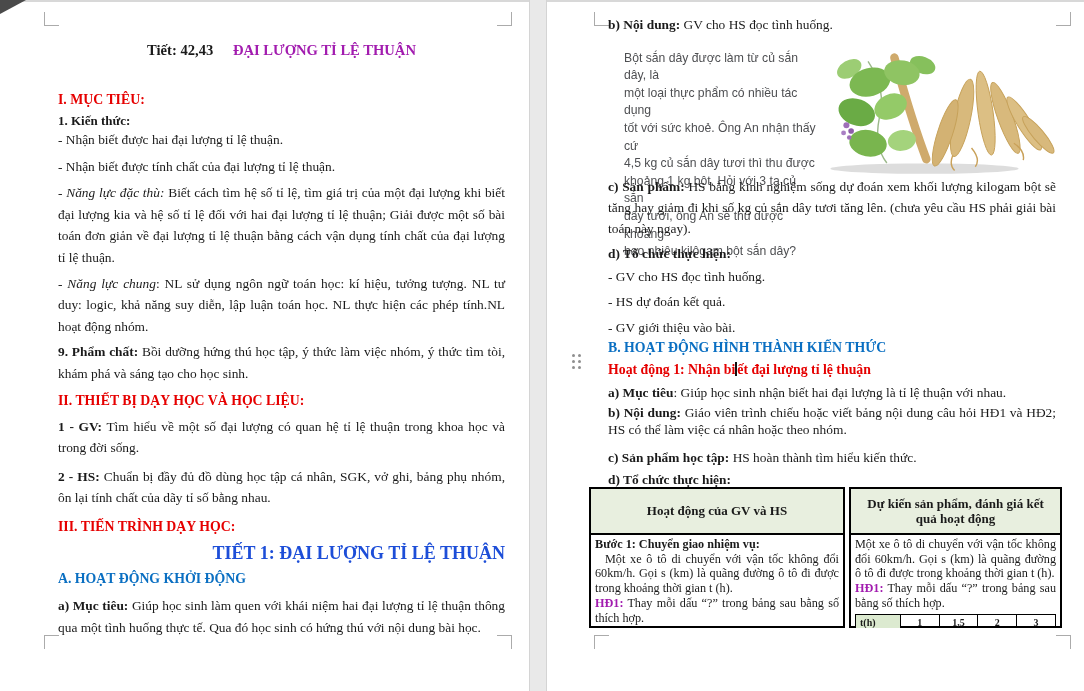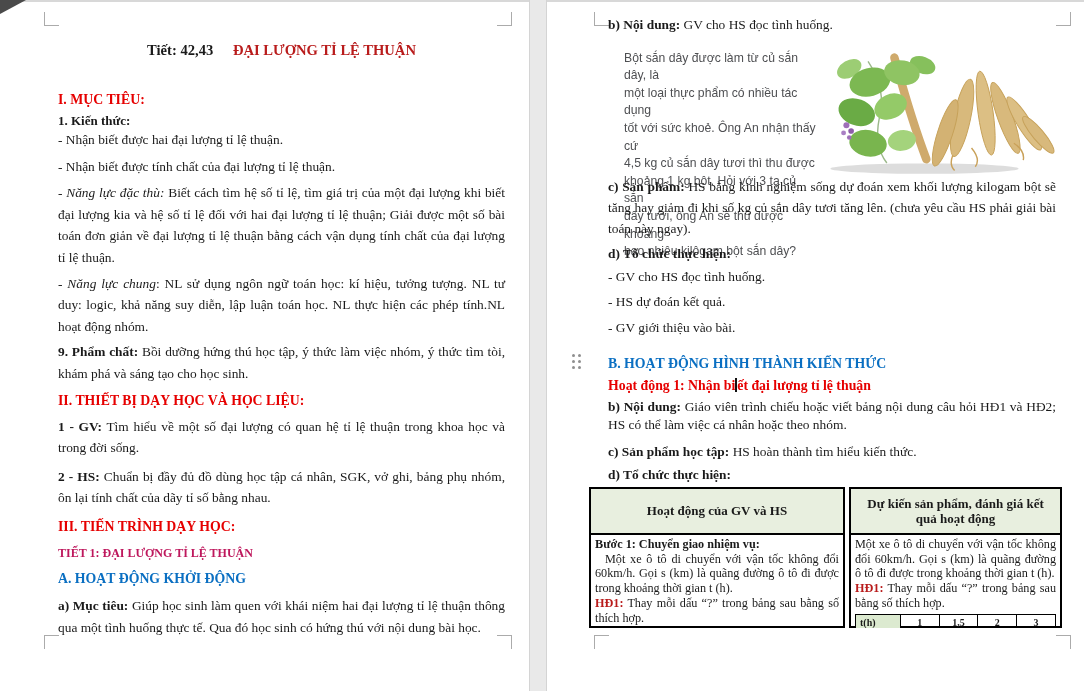--- a/index.html
+++ b/index.html
@@ -15,26 +15,26 @@
   .mark.tr{border-right:1px solid #ababab;border-bottom:1px solid #ababab;}
   .mark.bl{border-left:1px solid #ababab;border-top:1px solid #ababab;}
   .mark.br{border-right:1px solid #ababab;border-top:1px solid #ababab;}
 
   .page{position:absolute;}
   .page-left{left:58px;top:40px;width:447px;}
   .page-right{left:608px;top:14px;width:448px;}
 
   p,h3,div{margin:0;}
   .body{font-size:13.4px;line-height:21.6px;text-align:justify;}
-  .red{color:#b91c1c;}
+  .red{color:#a21caf;}
   .h-red{font-size:13.8px;font-weight:bold;color:#e60000;line-height:20px;}
   .h-blue{font-size:13.8px;font-weight:bold;color:#0a6fc2;line-height:20px;}
   .sub-b{font-size:13px;font-weight:bold;line-height:17px;}
   .title-line{text-align:center;font-size:14.6px;font-weight:bold;line-height:20px;margin-bottom:30px;}
-  .center-red{text-align:left;font-size:12px;font-weight:bold;color:#be185d;line-height:20px;}
+  .center-red{text-align:right;font-size:18px;font-weight:bold;color:#1d4ed8;line-height:20px;}
 
   .excerpt-row{display:flex;margin:14px 0 0 16px;height:126px;}
   .excerpt-text{width:200px;font-family:"Liberation Sans","DejaVu Sans",sans-serif;
                 font-size:12.2px;line-height:17.6px;color:#4e4f52;}
   .plant{margin-left:4px;margin-top:2px;}
 
   .caret{display:inline-block;width:2px;height:14px;background:#111;margin:0 0 -2px 0;}
 
   .drag-handle{position:absolute;left:572px;top:354px;display:grid;
                grid-template-columns:3px 3px;grid-gap:3px;cursor:grab;}
@@ -133,25 +133,26 @@
         <circle cx="32" cy="82" r="3" fill="#8d5ca9"></circle>
         <circle cx="24" cy="84" r="2.6" fill="#a97fc4"></circle>
         <circle cx="30" cy="89" r="2.4" fill="#9e6fb8"></circle>
       </svg>
     </div>
 
     <p class="body" style="line-height:21px;margin-bottom:4px"><b>c) Sản phẩm:</b><span> HS bằng kinh nghiệm sống dự đoán xem khối lượng kilogam bột sẽ tăng hay giảm đi khi số kg củ sắn dây tươi tăng lên. (chưa yêu cầu HS phải giải bài toán này ngay).</span></p>
     <p class="body" style="margin-bottom:2px;font-weight:bold">d) Tổ chức thực hiện:</p>
     <p class="body" style="margin-bottom:3.6px">- GV cho HS đọc tình huống.</p>
     <p class="body" style="margin-bottom:3.6px">- HS dự đoán kết quả.</p>
-    <p class="body" style="margin-bottom:16px">- GV giới thiệu vào bài.</p>
+    <p class="body" style="margin-bottom:0">- GV giới thiệu vào bài.</p>
 
     <h3 class="h-blue" style="margin-bottom:2px">B. HOẠT ĐỘNG HÌNH THÀNH KIẾN THỨC</h3>
     <h3 class="h-red" style="margin-bottom:2px"><span>Hoạt động 1: Nhận bi</span><span class="caret"></span><span>ết đại lượng tỉ lệ thuận</span></h3>
 
+    <p class="body" style="margin-bottom:0"><b>a) Mục tiêu</b><span>: Giúp học sinh nhận biết hai đại lượng là tỉ lệ thuận với nhau.</span></p>
     <p class="body" style="line-height:17.5px;margin-bottom:8px"><b>b) Nội dung:</b><span> Giáo viên trình chiếu hoặc viết bảng nội dung câu hỏi HĐ1 và HĐ2; HS có thể làm việc cá nhân hoặc theo nhóm.</span></p>
     <p class="body" style="margin-bottom:1px"><b>c) Sản phẩm học tập:</b><span> HS hoàn thành tìm hiểu kiến thức.</span></p>
     <p class="body" style="font-weight:bold">d) Tổ chức thực hiện:</p>
   </div>
 
   <div class="gvhs-table">
     <div class="col colL">
       <div class="th">Hoạt động của GV và HS</div>
       <div class="td">
         <p class="cellp"><b>Bước 1: Chuyển giao nhiệm vụ:</b></p>

